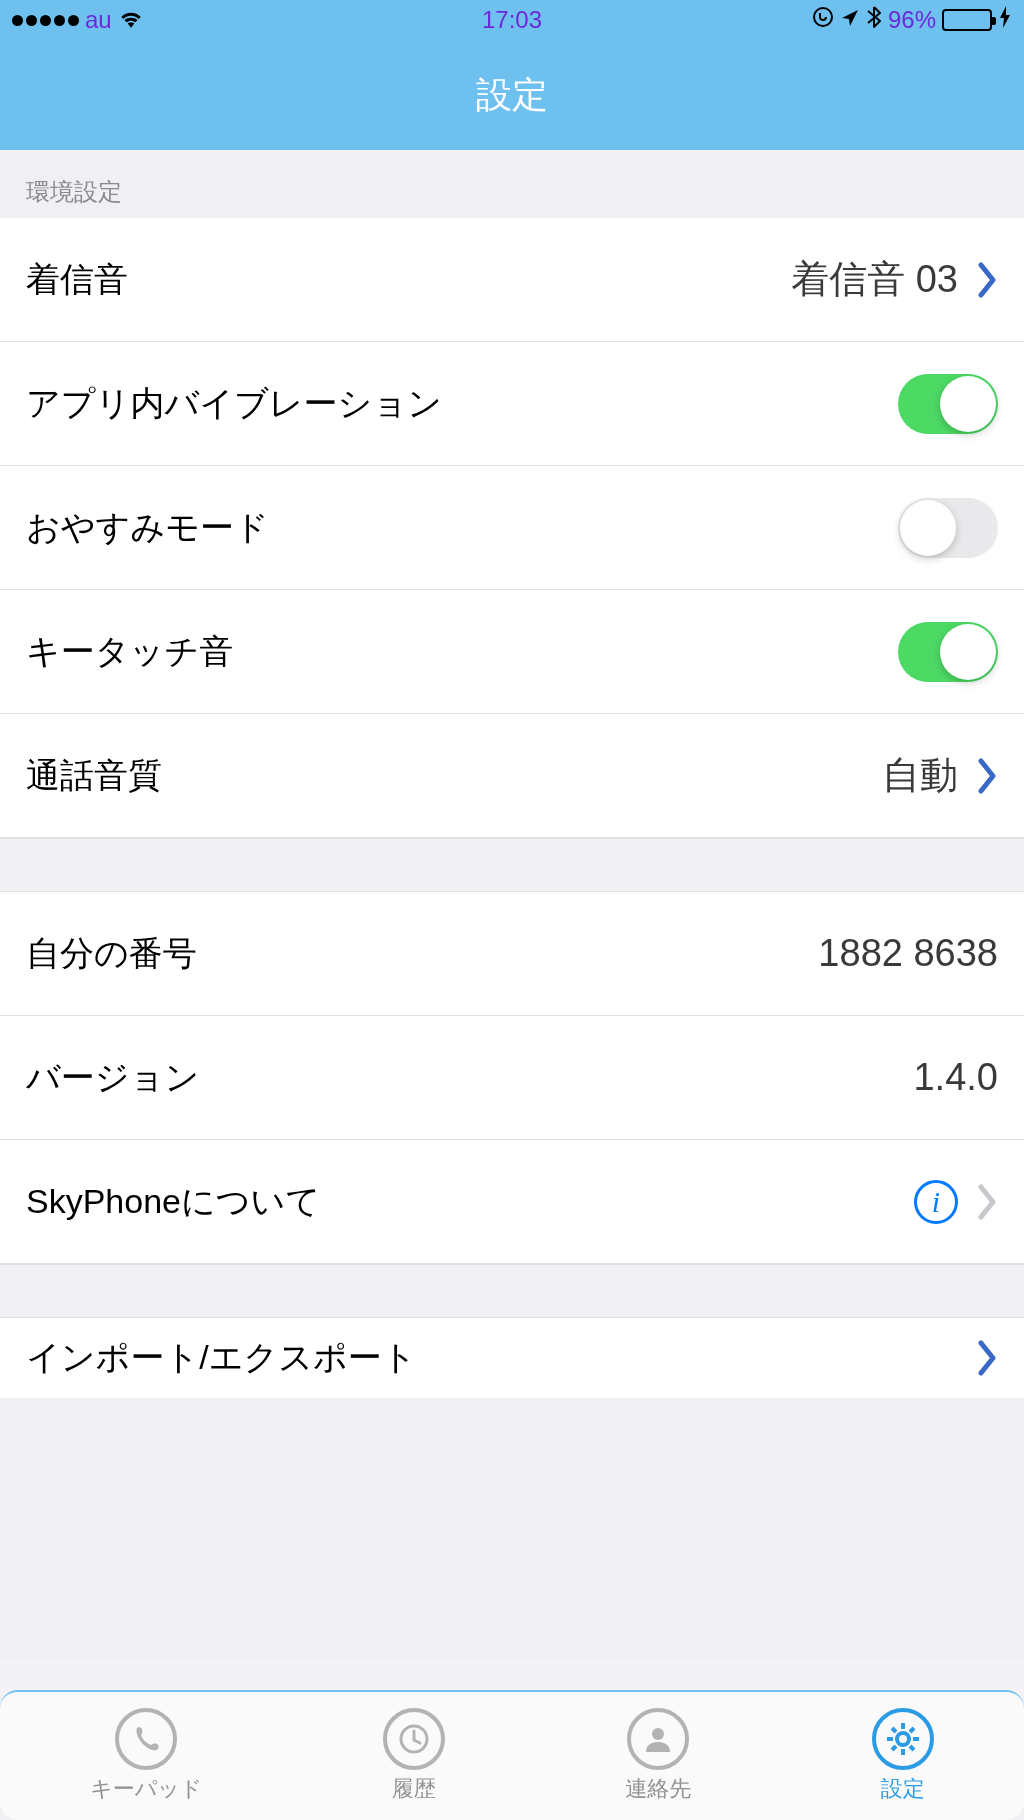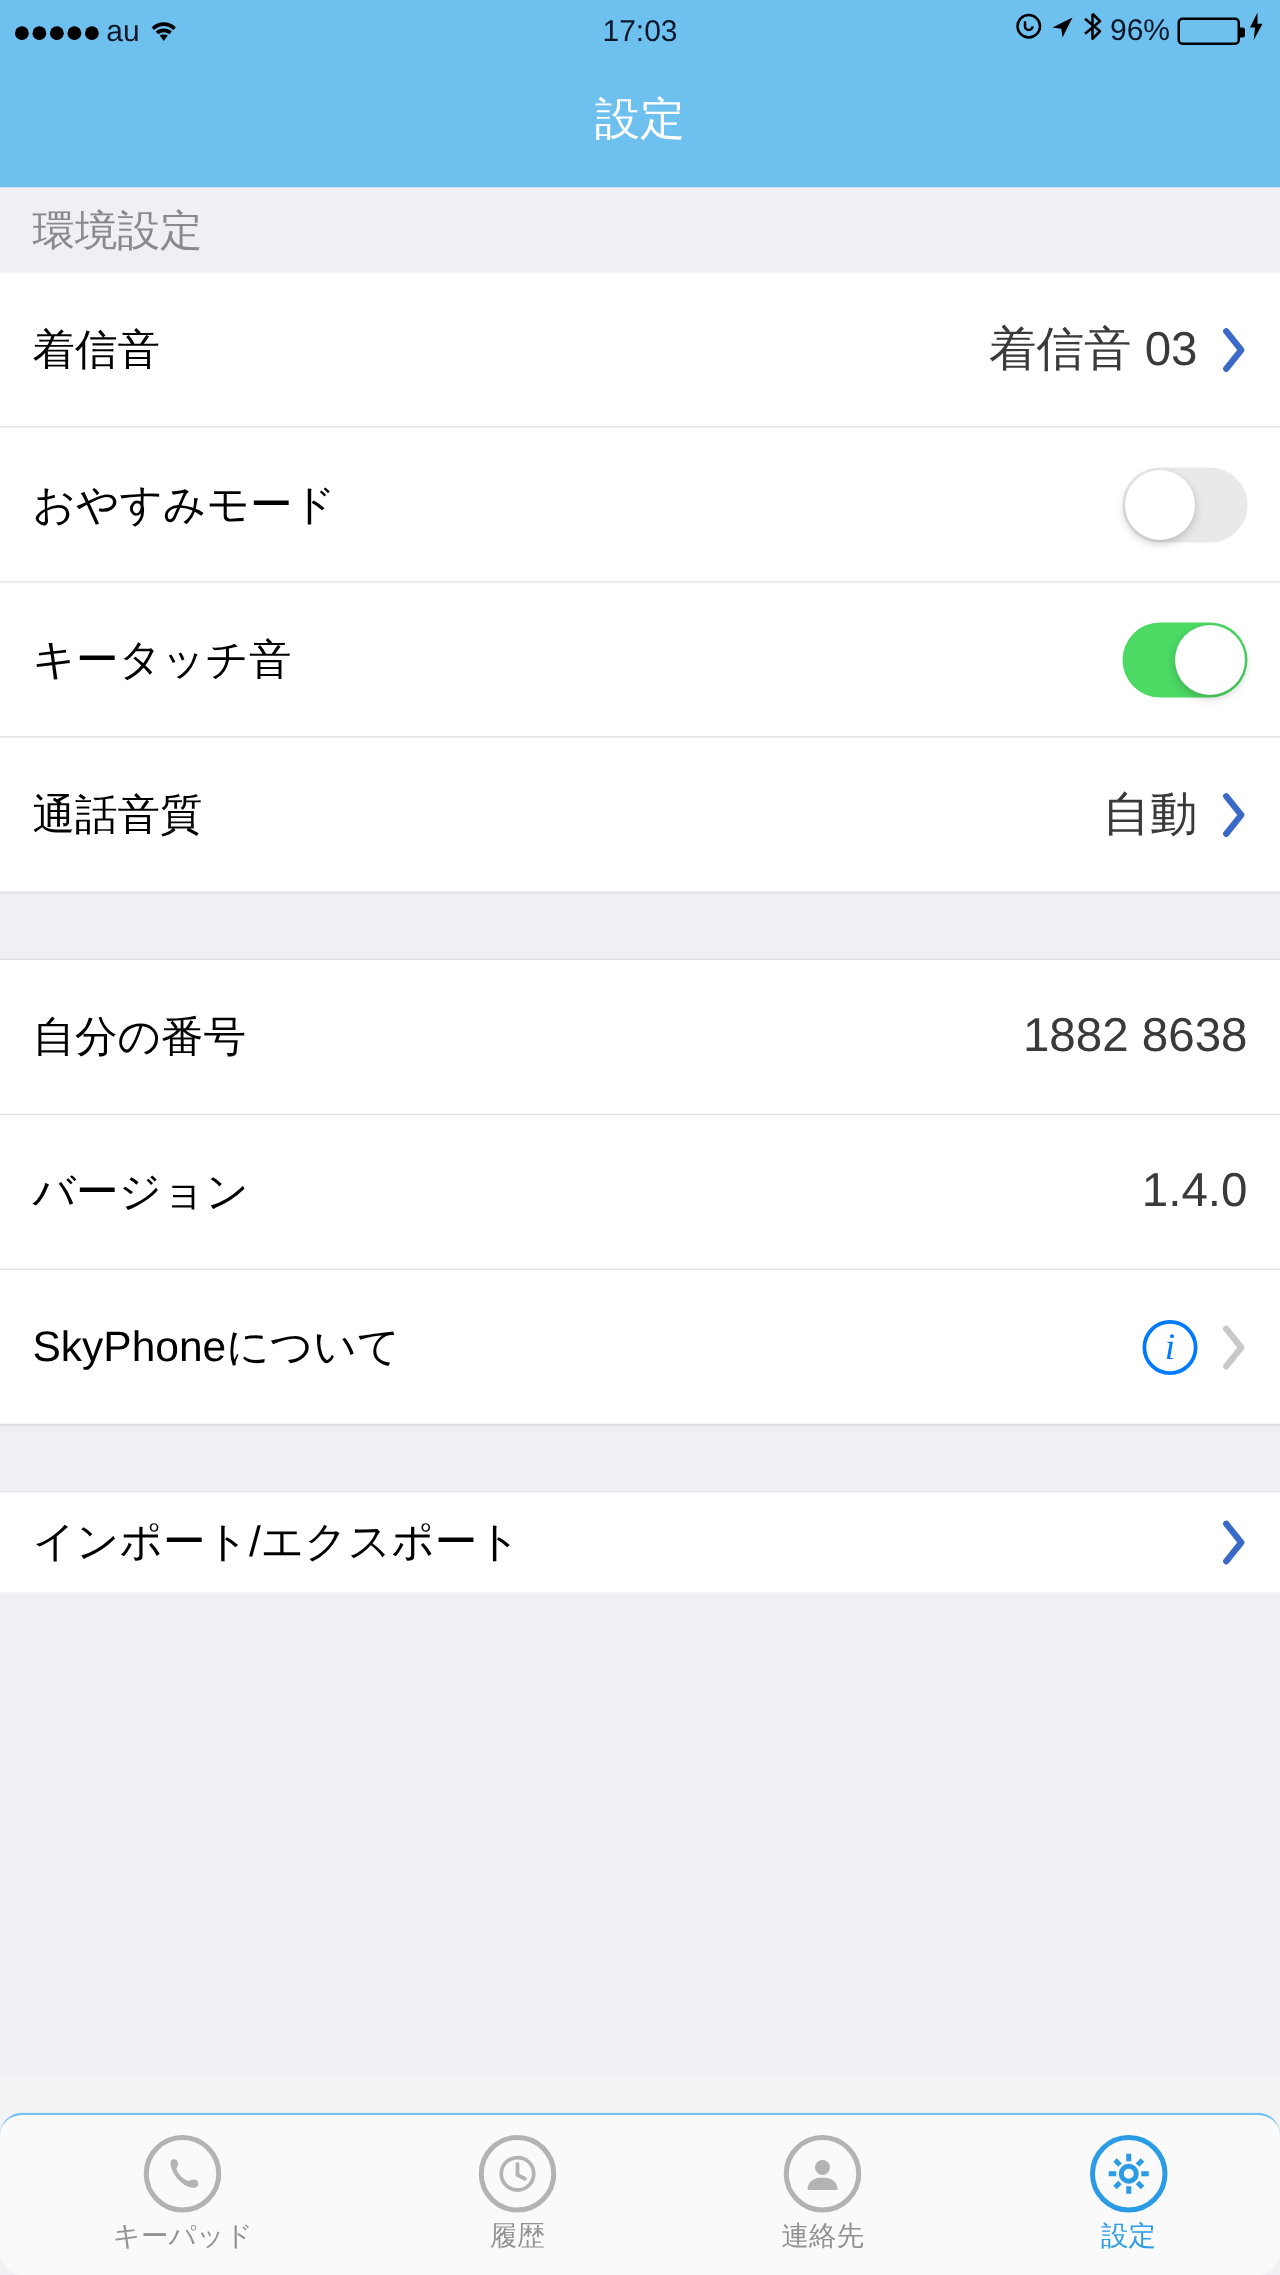--- a/index.html
+++ b/index.html
@@ -8,24 +8,24 @@
   width: 1024px;
   height: 1820px;
   background: #efeff4;
   overflow: hidden;
   position: relative;
 }
 .status-bar {
   height: 40px;
   background: #6ec0ee;
   display: flex;
-  align-items: flex-end;
+  align-items: center;
   justify-content: space-between;
   padding: 0 12px;
-  color: #0f172a;
+  color: #6d28d9;
   font-size: 24px;
   font-weight: 500;
 }
 .status-left, .status-right { display: flex; align-items: center; gap: 6px; }
 .status-center { position: absolute; left: 50%; transform: translateX(-50%); }
 .dots { display: flex; gap: 3px; }
 .dot { width: 11px; height: 11px; border-radius: 50%; background: #000; }
 .wifi-icon { width: 26px; height: 20px; }
 .battery { width: 50px; height: 22px; border: 2px solid #000; border-radius: 4px; position: relative; }
 .battery::after { content: ""; position: absolute; right: -6px; top: 6px; width: 4px; height: 8px; background: #000; border-radius: 0 2px 2px 0; }
@@ -34,23 +34,23 @@
   height: 110px;
   background: #6ec0ee;
   display: flex;
   align-items: center;
   justify-content: center;
   color: #fff;
   font-size: 36px;
   font-weight: 500;
 }
 .section-header {
-  padding: 12px 26px 10px;
+  padding: 26px 26px 10px;
   color: #8a8a8e;
-  font-size: 34px;
+  font-size: 24px;
   background: #efeff4;
 }
 .list { background: #fff; }
 .row {
   display: flex;
   align-items: center;
   padding: 0 26px;
   height: 124px;
   border-bottom: 1px solid #e0e0e2;
   font-size: 34px;
@@ -207,20 +207,26 @@
 
 <div class="section-header">環境設定</div>
 
 <div class="list">
   <div class="row">
     <span class="row-label">着信音</span>
     <span class="row-value">着信音 03</span>
     <span class="chevron"><svg viewBox="0 0 20 36">
           <polyline points="3,3 15,18 3,33" stroke="#3a69c8" stroke-width="5" fill="none" stroke-linecap="round" stroke-linejoin="round"></polyline>
         </svg></span>
+  </div>
+  <div class="row">
+    <span class="row-label">アプリ内バイブレーション</span>
+    <span class="toggle on">
+        <span class="knob"></span>
+      </span>
   </div>
   <div class="row">
     <span class="row-label">おやすみモード</span>
     <span class="toggle off">
         <span class="knob"></span>
       </span>
   </div>
   <div class="row">
     <span class="row-label">キータッチ音</span>
     <span class="toggle on">

